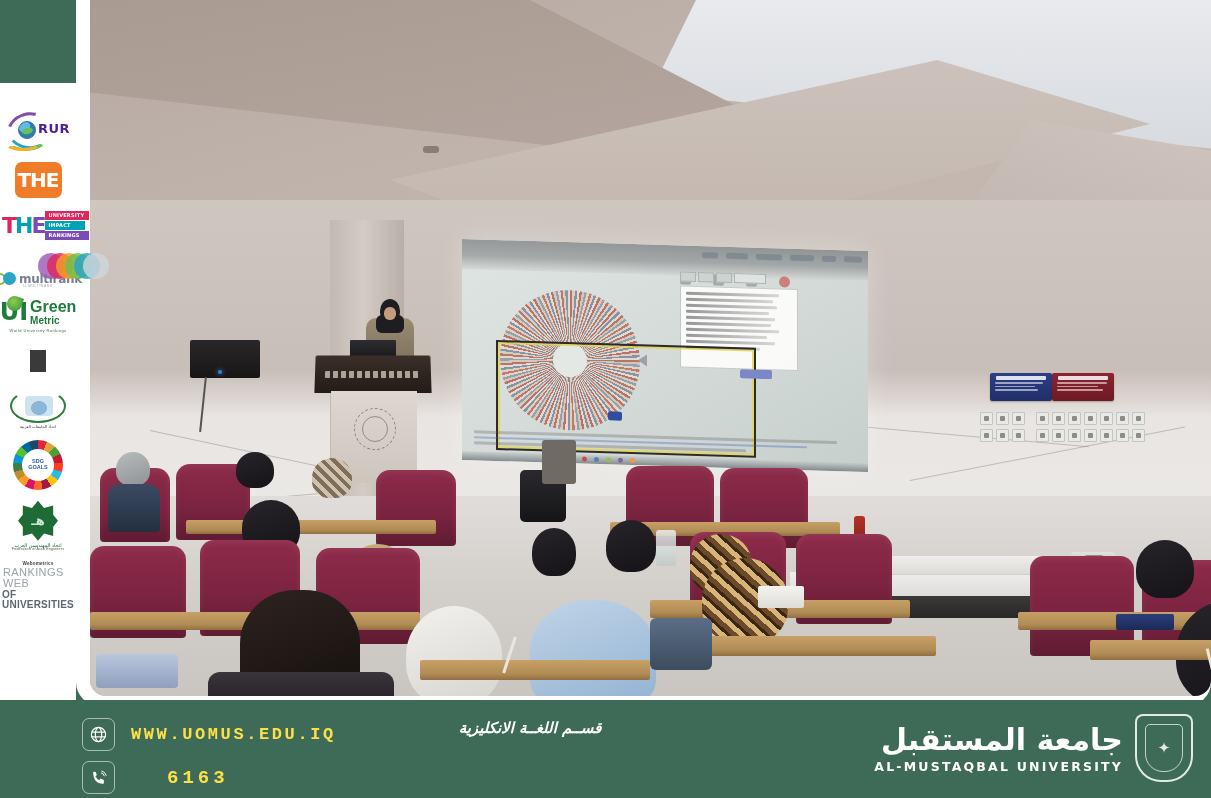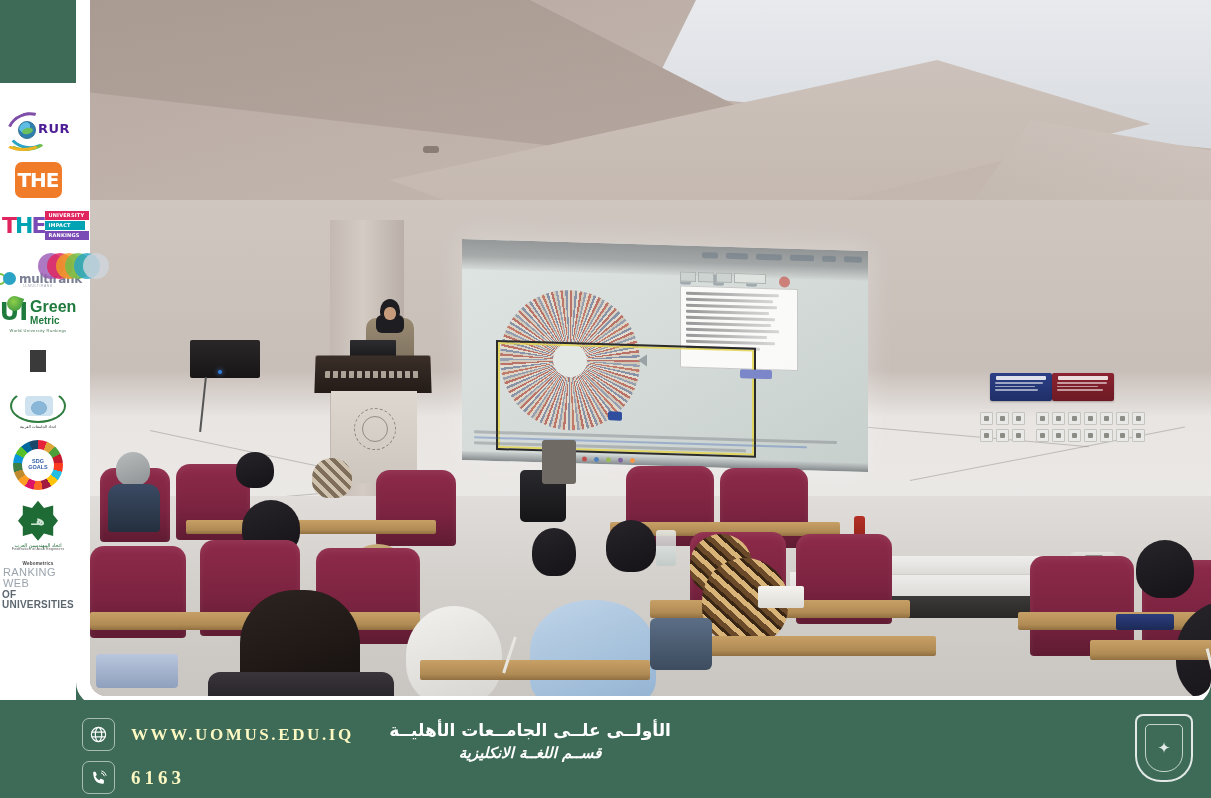--- a/index.html
+++ b/index.html
@@ -522,24 +522,24 @@
     display: flex; flex-direction: column; gap: 10px;
   }
   .fc-row { display: flex; align-items: center; gap: 16px; }
   .fc-icon {
     width: 33px; height: 33px; border-radius: 7px;
     border: 1.6px solid rgba(255,255,255,.55);
     display: flex; align-items: center; justify-content: center;
     color: #fff;
   }
   .fc-text {
-    color: #fef9c3; font-size: 17px; font-weight: 700; letter-spacing: 2.6px;
-    font-family: Liberation Serif, serif;
-  }
-  .fc-text.phone { letter-spacing: 4px; font-size: 19px; }
+    color: #fde047; font-size: 17px; font-weight: 700; letter-spacing: 2.6px;
+    font-family: Liberation Mono, monospace;
+  }
+  .fc-text.phone { letter-spacing: 4px; font-size: 19px; margin-left: 36px; }
 
   .foot-arabic {
     position: absolute; left: 330px; top: 18px; width: 400px;
     text-align: center; color: #fff; direction: rtl;
     font-family: "DejaVu Sans", "Liberation Sans", sans-serif;
   }
   .fa-l1 { font-size: 17px; font-weight: 700; letter-spacing: 1px; line-height: 1.45; }
   .fa-l2 { font-size: 15px; font-weight: 400; letter-spacing: 3px; line-height: 1.45; }
   .fa-l3 { font-size: 15px; font-weight: 700; letter-spacing: 1px; line-height: 1.45; font-style: italic; }
 
@@ -922,21 +922,21 @@
     <div class="rank-logo fae">
       <div class="fae-star">
         <i>هـ</i>
       </div>
       <div class="fae-ar">اتحاد المهندسين العرب</div>
       <div class="fae-en">Federation of Arab Engineers</div>
     </div>
 
     <div class="rank-logo webo">
       <div class="webo-top">Webometrics</div>
-      <div class="webo-l1">RANKING WEB</div>
+      <div class="webo-l1">RANKINGS WEB</div>
       <div class="webo-l2">OF UNIVERSITIES</div>
     </div>
   </div>
 
   <div class="footer">
 
     <div class="foot-contact">
       <div class="fc-row">
         <span class="fc-icon">
           <svg width="19" height="19" viewBox="0 0 24 24" fill="none" stroke="#fff" stroke-width="1.5">
@@ -954,24 +954,27 @@
             <path d="M6.6 3.5c.5 0 .9.3 1.1.8l1.2 3c.2.5 0 1-.4 1.3l-1.4 1a12 12 0 0 0 5.3 5.3l1-1.4c.3-.4.8-.6 1.3-.4l3 1.2c.5.2.8.6.8 1.1v3c0 .8-.7 1.5-1.5 1.4C9.1 19.3 4.7 14.9 4.2 5c0-.8.6-1.5 1.4-1.5h1z"></path>
             <path d="M15.2 5.2a5.5 5.5 0 0 1 3.9 3.9" stroke="#fff" stroke-width="1.3" fill="none" stroke-linecap="round"></path>
             <path d="M15.8 2.6a8.3 8.3 0 0 1 5.8 5.8" stroke="#fff" stroke-width="1.3" fill="none" stroke-linecap="round"></path>
           </svg>
         </span>
         <span class="fc-text phone">6163</span>
       </div>
     </div>
 
     <div class="foot-arabic">
-      <div class="fa-l1">الأولــى علــى الجامــعات الأهليــة</div>
       <div class="fa-l3">قســم اللغــة الانكليزية</div>
     </div>
 
     <div class="foot-brand">
+      <div class="brand-text">
+        <div class="brand-ar">جامعة المستقبل</div>
+        <div class="brand-en">AL-MUSTAQBAL UNIVERSITY</div>
+      </div>
       <div class="brand-shield">
         <div class="shield-inner">✦</div>
       </div>
     </div>
   </div>
 
 </div>
 
 </body></html>

